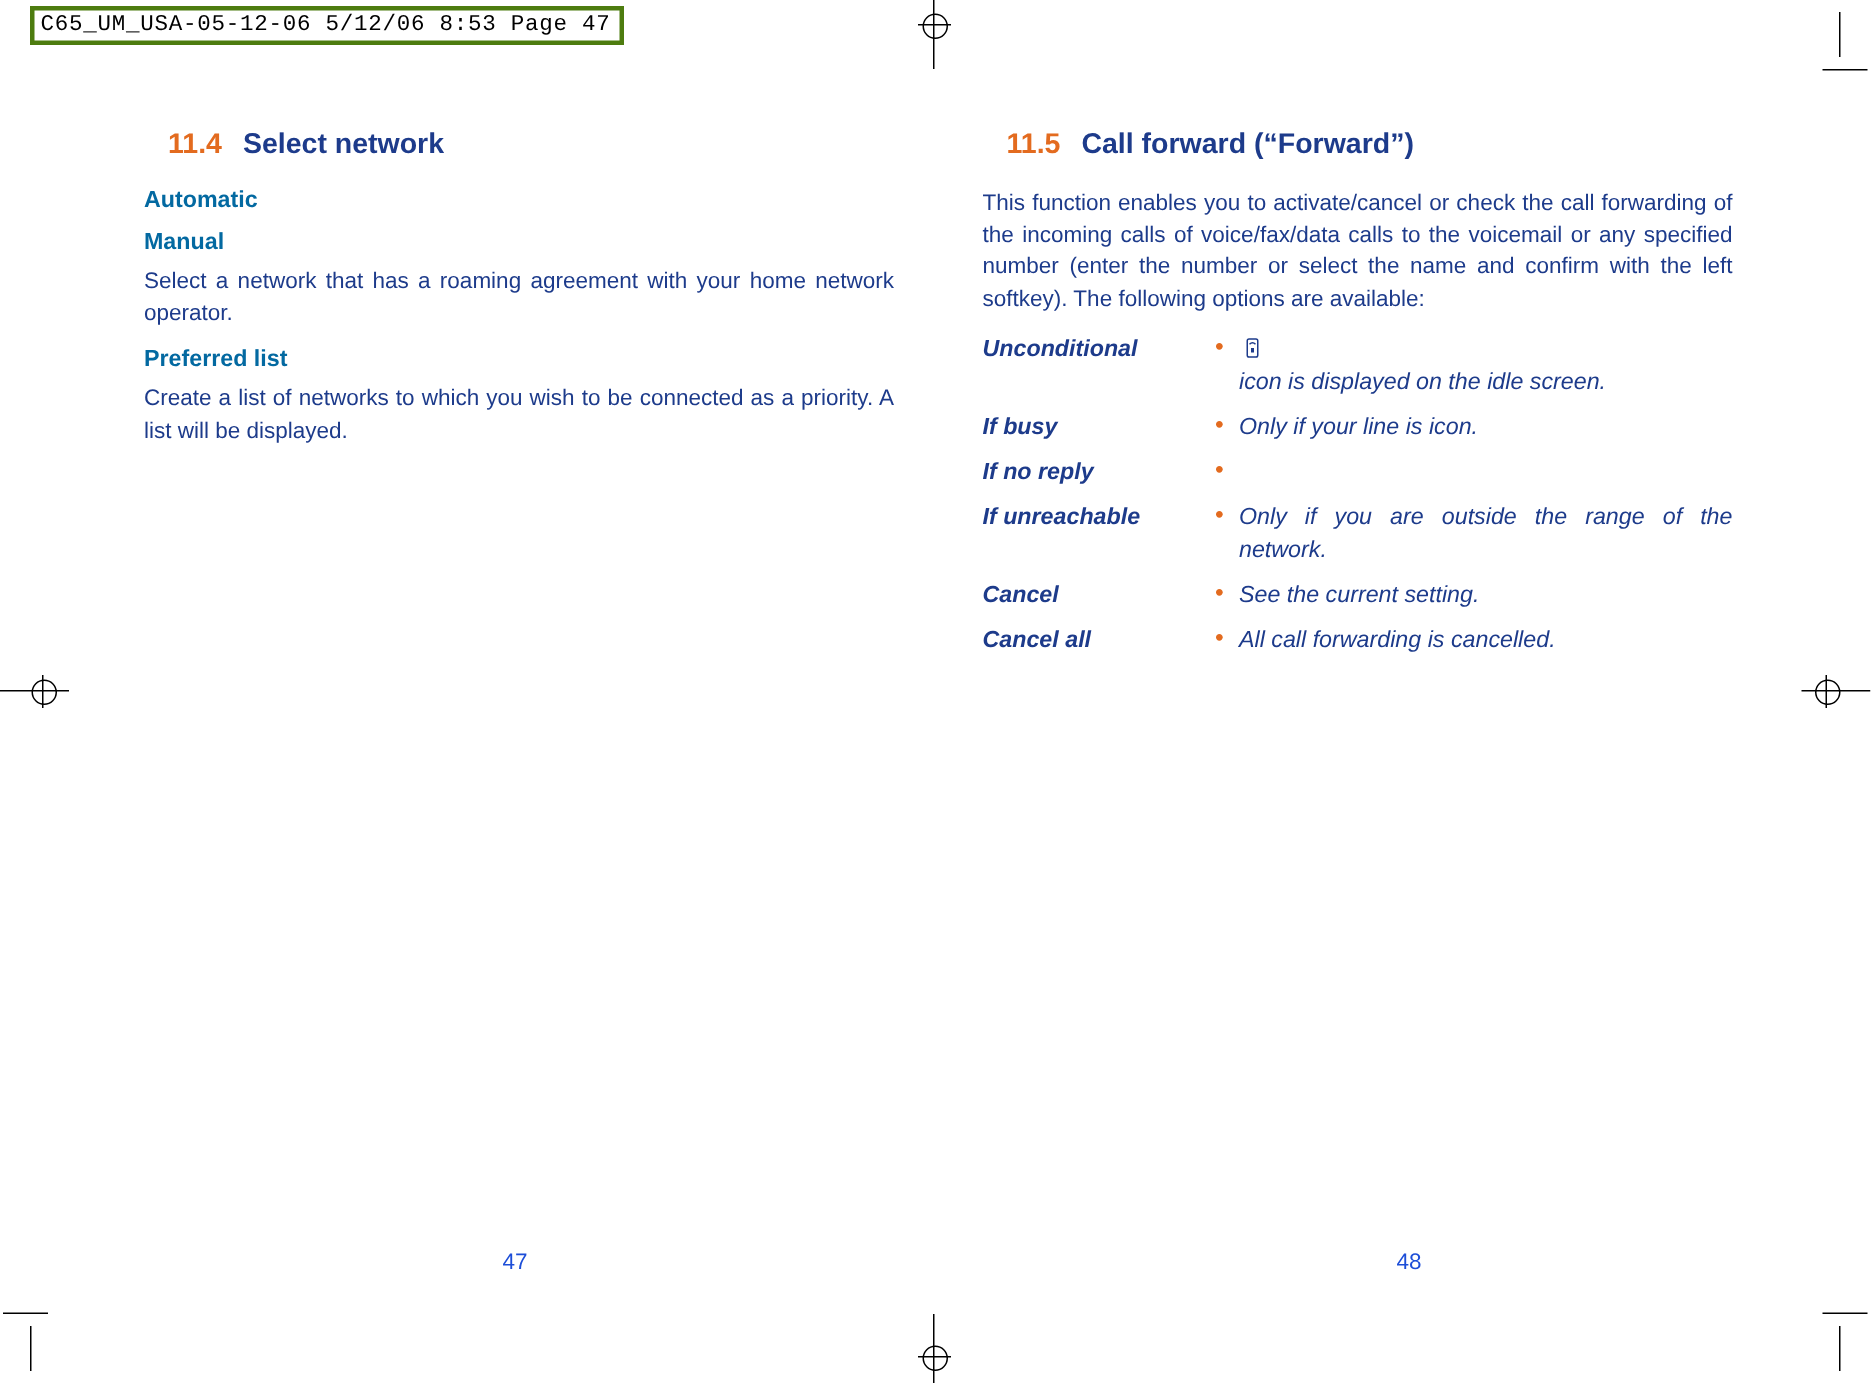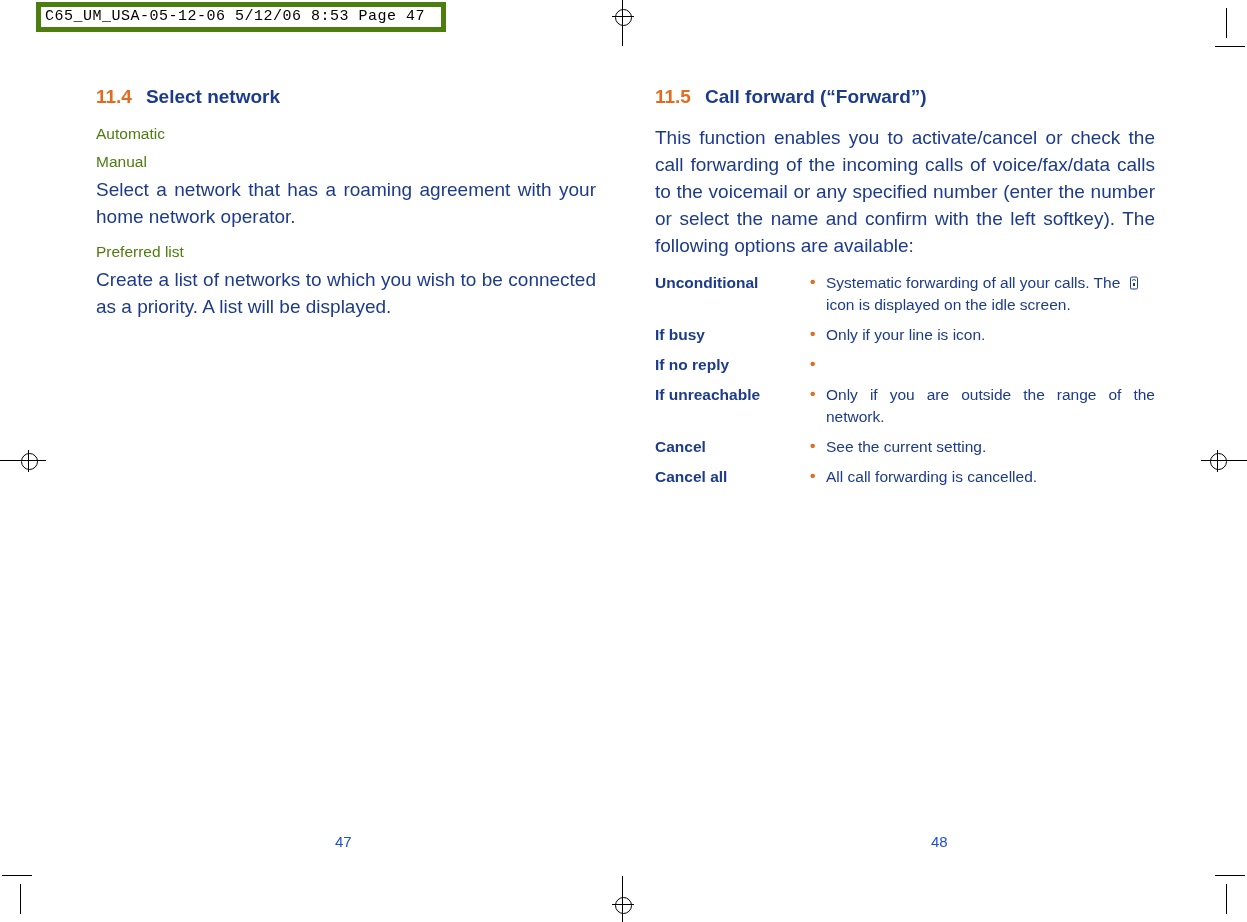--- a/index.html
+++ b/index.html
@@ -21,24 +21,23 @@
     left: 20px;
     height: 22px;
     display: flex;
     align-items: center;
     font-family: "Courier New", monospace;
     font-size: 15px;
     letter-spacing: 0.5px;
     color: #000;
   }
   .slug-box {
-    border: 5px solid #4d7c0f;
-    padding: 1px 16px 1px 4px;
+    border: 3px solid #4d7c0f;
+    padding: 1px 6px 1px 4px;
     line-height: 18px;
-    margin-left: 16px;
   }
 
   
   .reg-top {
     position: absolute;
     top: 0;
     left: 612px;
     width: 22px;
     height: 46px;
   }
@@ -97,46 +96,47 @@
     position: absolute;
     top: 86px;
     width: 500px;
   }
   .col-left  { left: 96px; }
   .col-right { left: 655px; }
 
   .sec-heading {
     font-size: 19px;
     font-weight: 700;
-    margin: 0 0 16px 0;
+    margin: 0 0 16px 16px;
     line-height: 1.2;
   }
   .sec-heading .num { color: #e36b1f; margin-right: 14px; }
   .sec-heading .ttl { color: #1d3b8b; }
 
   .sub {
-    font-weight: 400;
-    color: #4d7c0f;
+    font-weight: 700;
+    color: #0369a1;
     margin: 10px 0 6px 0;
     font-size: 15.5px;
   }
   .para {
     margin: 0 0 12px 0;
     line-height: 1.42;
-    font-size: 19px;
+    font-size: 15px;
     text-align: justify;
   }
 
   
   .opt-row {
     display: flex;
     align-items: flex-start;
     margin: 4px 0 8px 0;
     font-size: 15.5px;
     line-height: 1.42;
+    font-style: italic;
   }
   .opt-label {
     flex: 0 0 155px;
     font-weight: 700;
     color: #1d3b8b;
   }
   .opt-bullet {
     flex: 0 0 14px;
     color: #e36b1f;
     font-weight: 700;
@@ -224,21 +224,20 @@
   <h2 class="sec-heading">
     <span class="num">11.5</span><span class="ttl">Call forward (“Forward”)</span>
   </h2>
 
   <p class="para">This function enables you to activate/cancel or check the call forwarding of the incoming calls of voice/fax/data calls to the voicemail or any specified number (enter the number or select the name and confirm with the left softkey). The following options are available:</p>
 
   <div class="opt-row">
     <div class="opt-label">Unconditional</div>
     <div class="opt-bullet">•</div>
     <div class="opt-desc">
-      <span>Systematic forwarding of all your calls. The</span>
       <span class="inline-icon">
         <svg width="12" height="14" viewBox="0 0 12 14">
           <rect x="2.5" y="1" width="7" height="12" rx="1.2" fill="none" stroke="#1d3b8b" stroke-width="1"></rect>
           <path d="M4 4.5 Q6 2.5 8 4.5" fill="none" stroke="#1d3b8b" stroke-width="1"></path>
           <rect x="5" y="7" width="2" height="3" fill="#1d3b8b"></rect>
         </svg>
       </span>
       <br><span>icon is displayed on the idle screen.</span>
     </div>
   </div>

